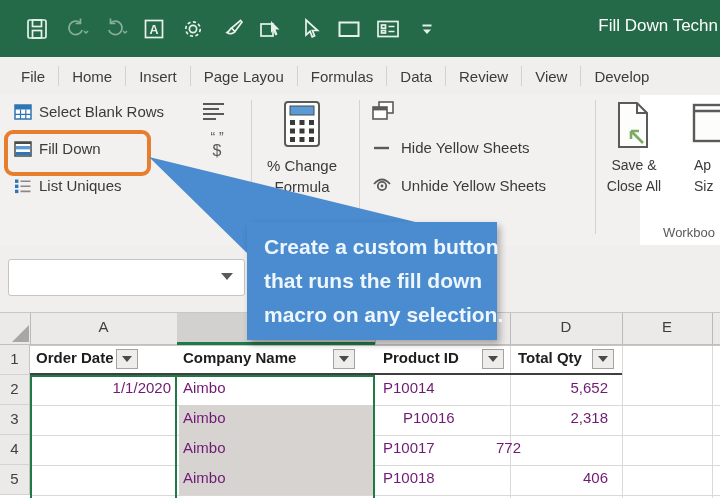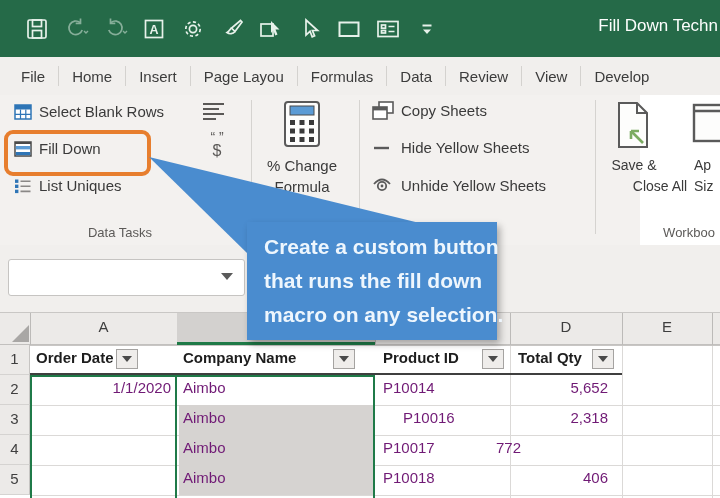--- a/index.html
+++ b/index.html
@@ -210,21 +210,20 @@
       <span style="font-size:14px; display:block;">“ ”</span>
       <span style="font-size:16px; display:block;">$</span>
     </span>
     <span class="abs" style="left:203px; top:88px;">
       <svg width="26" height="12" viewBox="0 0 26 12">
           <rect x="1" y="1" width="10" height="10" fill="#f5d9a8" stroke="#e2a33c" stroke-width="2"></rect>
           <rect x="14" y="1" width="10" height="10" fill="#c9e3c5" stroke="#57a65a" stroke-width="2"></rect>
         </svg>
     </span>
 
-    <div class="grouplabel" style="left:40px; width:160px;">Data Tasks</div>
     <div class="vsep" style="left:251px;"></div>
 
     <div>
       <span class="abs" style="left:283px; top:5px;">
         <svg width="38" height="48" viewBox="0 0 38 48">
             <rect x="2" y="2" width="34" height="44" rx="3" fill="#fdfdfc" stroke="#5a5a5a" stroke-width="2"></rect>
             <rect x="7" y="6" width="24" height="9" fill="#5b9bd5" stroke="#4a4a4a" stroke-width="1"></rect>
             <g fill="#3a3a3a">
               <rect x="7" y="20" width="5" height="5"></rect>
               <rect x="16.5" y="20" width="5" height="5"></rect>
@@ -242,21 +241,20 @@
       <div class="stacklabel" style="left:252px; top:83px; width:100px; font-size:15px;">Formula</div>
     </div>
     <div class="vsep" style="left:359px;"></div>
 
     <div class="rbtn" style="left:372px; top:6px;">
       <svg width="22" height="19" viewBox="0 0 22 19">
           <rect x="7" y="1" width="14" height="11" fill="#fff" stroke="#5a5a5a" stroke-width="1.6"></rect>
           <rect x="1" y="6" width="14" height="12" fill="#fff" stroke="#5a5a5a" stroke-width="1.6"></rect>
           <rect x="1" y="6" width="14" height="3.4" fill="#5a5a5a"></rect>
         </svg>
-      <span>Copy Sheets</span>
     </div>
     <div class="rbtn" style="left:372px; top:44px;">
       <svg width="22" height="10" viewBox="0 0 22 10">
           <path d="M2 5 h15" stroke="#5a5a5a" stroke-width="2.4" fill="none"></path>
         </svg>
       <span>Hide Yellow Sheets</span>
     </div>
     <div class="rbtn" style="left:372px; top:81px;">
       <svg width="22" height="18" viewBox="0 0 22 18">
           <path d="M2 8 Q10 -1 18 8" stroke="#5a5a5a" stroke-width="1.8" fill="none"></path>
@@ -270,21 +268,21 @@
     <div>
       <span class="abs" style="left:614px; top:6px;">
         <svg width="38" height="48" viewBox="0 0 38 48">
             <path d="M5 2 h18 l10 10 v34 h-28 z" fill="#fdfdfc" stroke="#5a5a5a" stroke-width="2"></path>
             <path d="M23 2 v10 h10" fill="none" stroke="#5a5a5a" stroke-width="2"></path>
             <path d="M29 42 L17 30" stroke="#7cab62" stroke-width="2.6" fill="none"></path>
             <path d="M17 30 v8 M17 30 h8" stroke="#7cab62" stroke-width="2.6" fill="none"></path>
           </svg>
       </span>
       <div class="stacklabel" style="left:598px; top:62px; width:72px;">Save &amp;</div>
-      <div class="stacklabel" style="left:624px; top:83px; width:72px;">Close All</div>
+      <div class="stacklabel" style="left:598px; top:83px; width:72px;">Close All</div>
     </div>
     <div>
       <span class="abs" style="left:692px; top:8px;">
         <svg width="46" height="40" viewBox="0 0 46 40">
             <rect x="2" y="2" width="42" height="36" fill="#fdfdfc" stroke="#5a5a5a" stroke-width="2.4"></rect>
             <path d="M2 8 h42" stroke="#5a5a5a" stroke-width="2.4"></path>
           </svg>
       </span>
       <div class="stacklabel" style="left:694px; top:62px; width:40px; text-align:left;">Ap</div>
       <div class="stacklabel" style="left:694px; top:83px; width:40px; text-align:left;">Siz</div>

